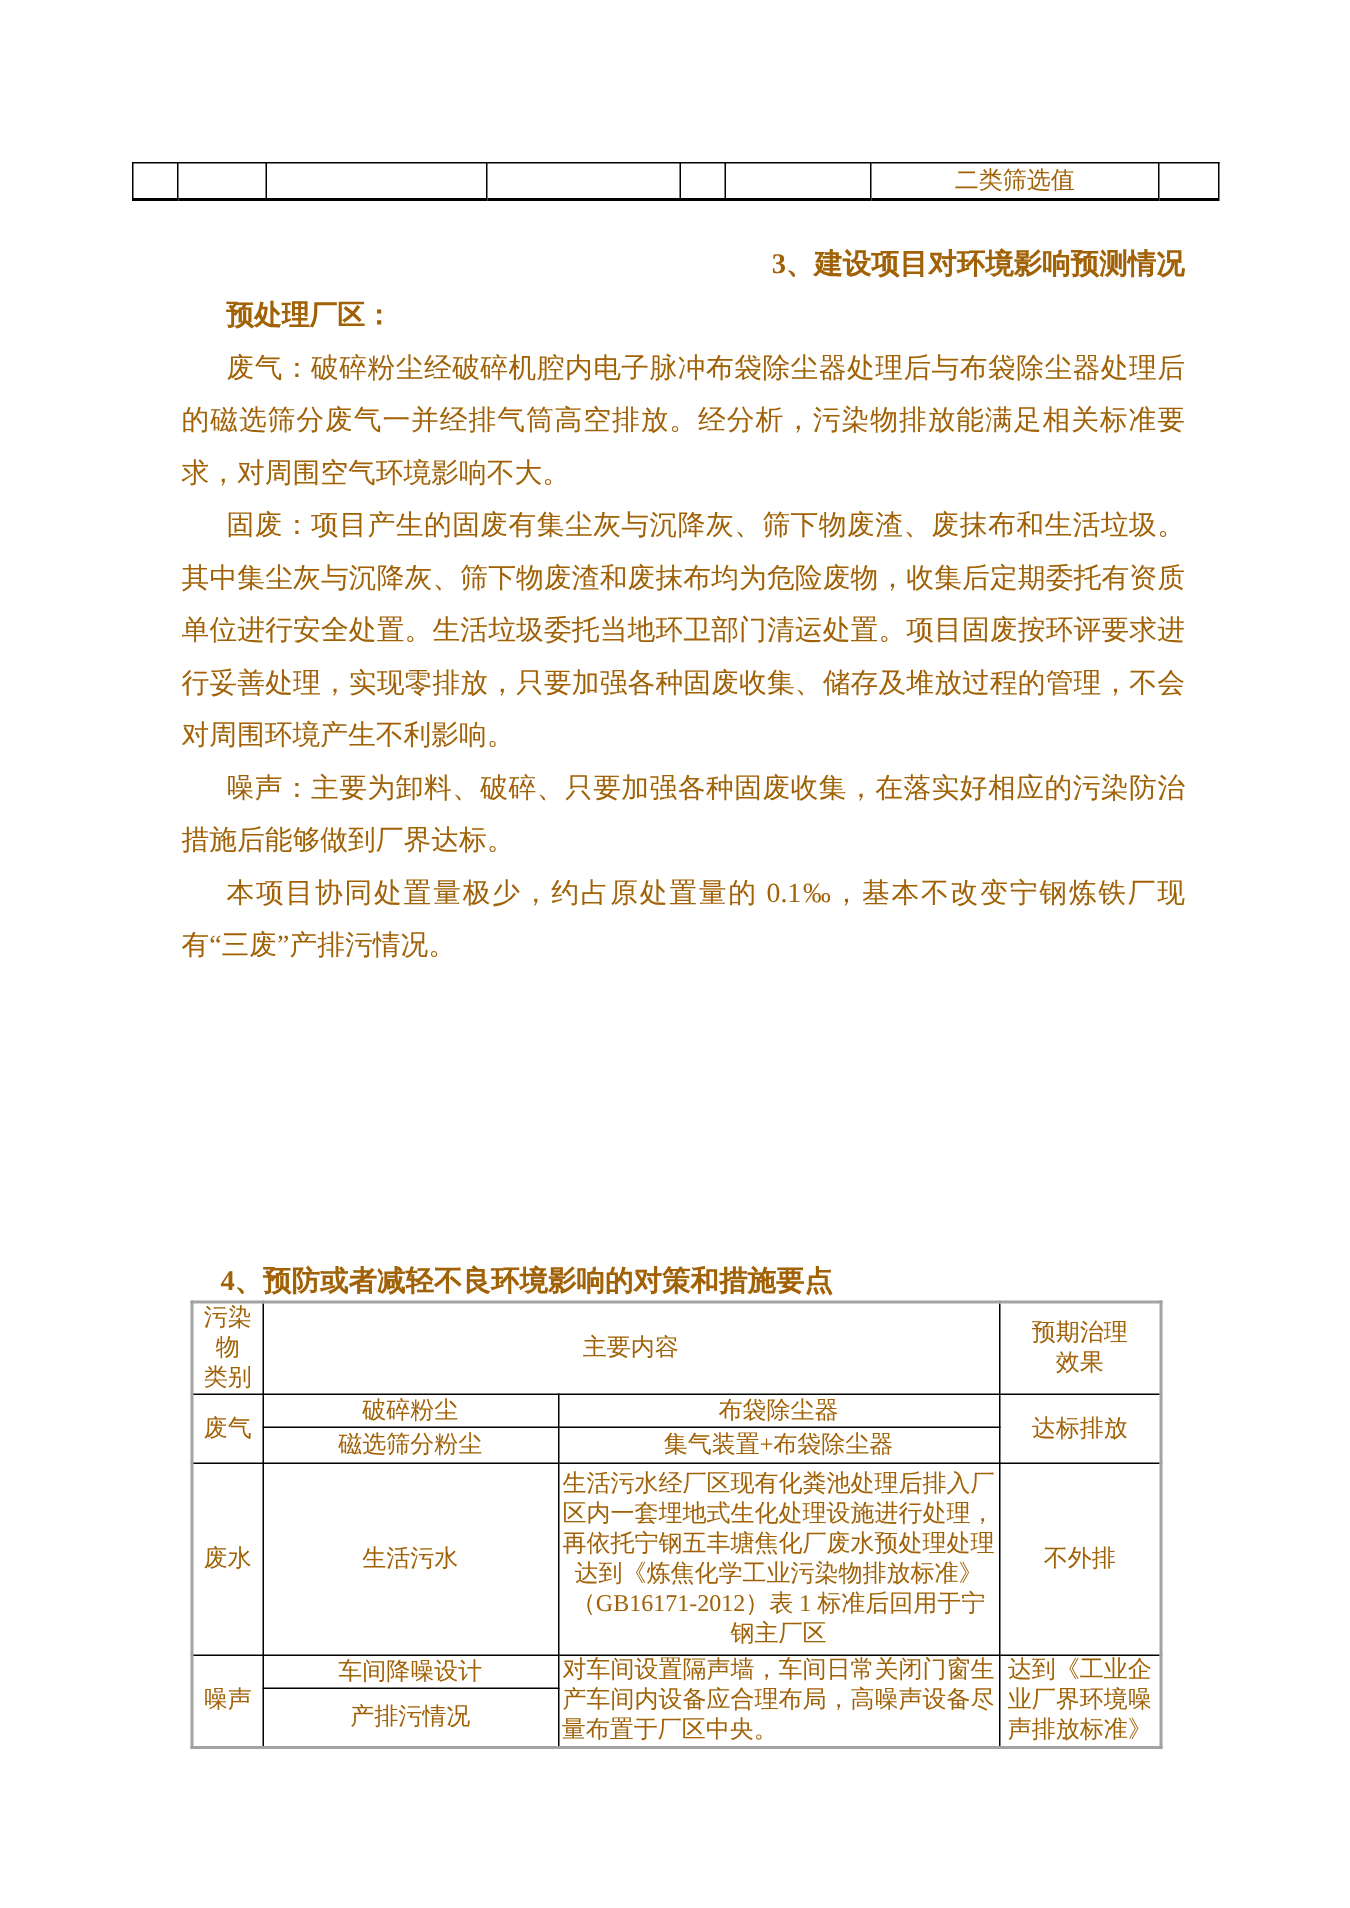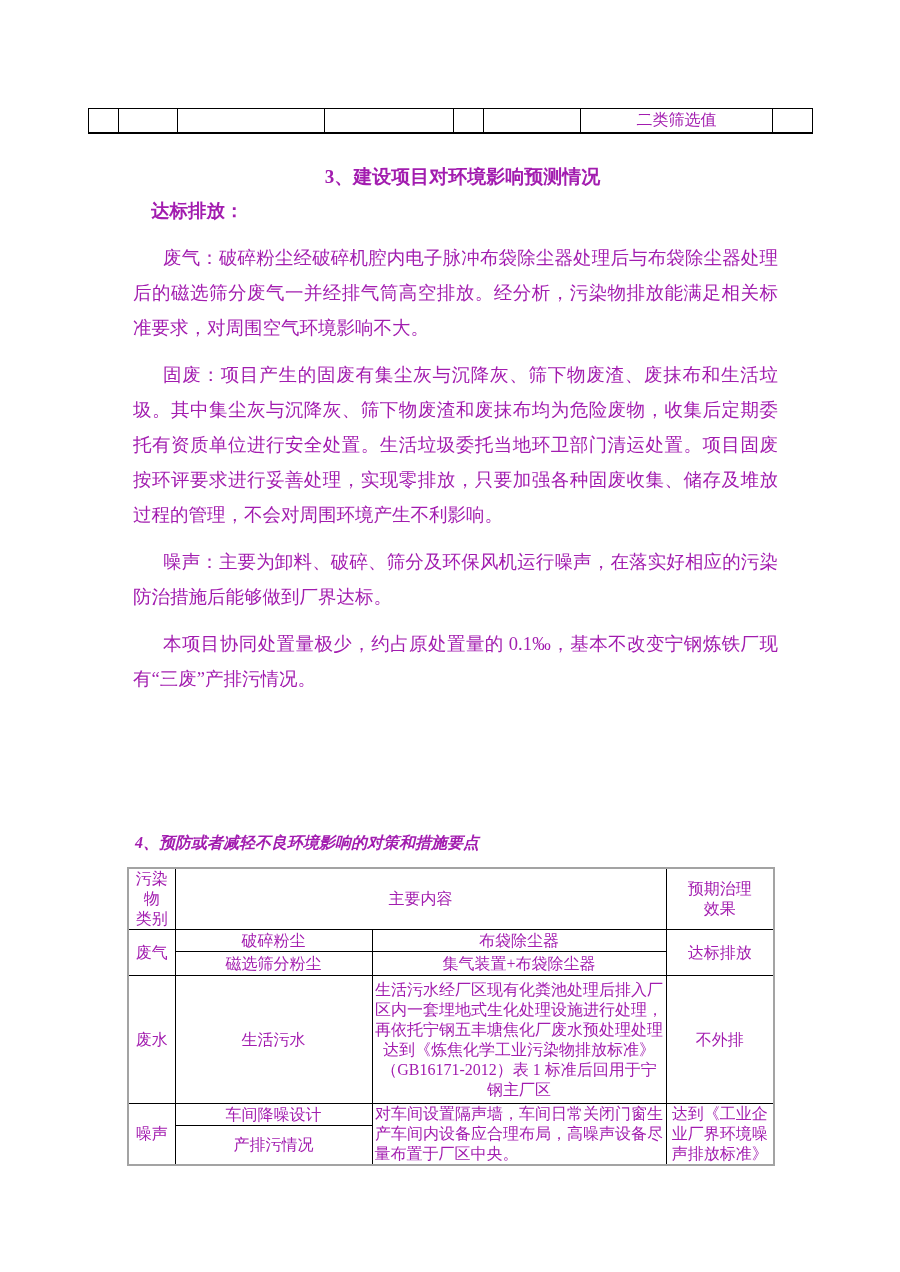--- a/index.html
+++ b/index.html
@@ -2,21 +2,21 @@
 <html><head>
 <meta charset="utf-8">
 <style>
   html, body { margin:0; padding:0; background:#e8e8e8; }
   .page {
     position:relative;
     width:900px; height:1272px;
     margin:0 auto;
     background:#ffffff;
     font-family:"Liberation Serif","DejaVu Serif",serif;
-    color:#a21caf;
+    color:#a16207;
     overflow:hidden;
   }
 
   
   .frag-table {
     position:absolute; left:88px; top:108px;
     width:724px;
     border-collapse:collapse; table-layout:fixed;
   }
   .frag-table td {
@@ -37,41 +37,40 @@
     width:669px;
     font-size:18.5px;
     line-height:35px;
     text-align:justify;
   }
   .sec-heading {
     margin:0;
     font-weight:bold;
     font-size:19px;
     text-indent:14px;
-    text-align:center;
+    text-align:right;
     white-space:nowrap;
   }
   .sub-heading {
     margin:0;
     font-weight:bold;
     text-indent:30px;
     text-align:left;
   }
-  .content p.body-para { margin:12px; text-indent:30px; }
+  .content p.body-para { margin:0; text-indent:30px; }
 
   .sec4-heading {
     position:absolute; left:121px; top:825px;
     width:700px;
-    margin:0;
+    margin:12px;
     font-weight:bold;
-    font-size:16px;
+    font-size:19px;
     line-height:35px;
     text-indent:14px;
     white-space:nowrap;
-    font-style:italic;
   }
 
   
   .measures {
     position:absolute; left:127px; top:867px;
     width:646px;
     border-collapse:collapse; table-layout:fixed;
     font-size:16px;
     border:2px solid #a3a3a3;
   }
@@ -118,24 +117,24 @@
       <td></td>
       <td></td>
       <td>二类筛选值</td>
       <td></td>
     </tr>
   </tbody>
     </table>
 
   <div class="content">
     <p class="sec-heading">3、建设项目对环境影响预测情况</p>
-    <p class="sub-heading">达标排放：</p>
+    <p class="sub-heading">预处理厂区：</p>
     <p class="body-para">废气：破碎粉尘经破碎机腔内电子脉冲布袋除尘器处理后与布袋除尘器处理后的磁选筛分废气一并经排气筒高空排放。经分析，污染物排放能满足相关标准要求，对周围空气环境影响不大。</p>
     <p class="body-para">固废：项目产生的固废有集尘灰与沉降灰、筛下物废渣、废抹布和生活垃圾。其中集尘灰与沉降灰、筛下物废渣和废抹布均为危险废物，收集后定期委托有资质单位进行安全处置。生活垃圾委托当地环卫部门清运处置。项目固废按环评要求进行妥善处理，实现零排放，只要加强各种固废收集、储存及堆放过程的管理，不会对周围环境产生不利影响。</p>
-    <p class="body-para">噪声：主要为卸料、破碎、筛分及环保风机运行噪声，在落实好相应的污染防治措施后能够做到厂界达标。</p>
+    <p class="body-para">噪声：主要为卸料、破碎、只要加强各种固废收集，在落实好相应的污染防治措施后能够做到厂界达标。</p>
     <p class="body-para">本项目协同处置量极少，约占原处置量的 0.1‰，基本不改变宁钢炼铁厂现有“三废”产排污情况。</p>
   </div>
 
   <p class="sec4-heading">4、预防或者减轻不良环境影响的对策和措施要点</p>
 
   <table class="measures">
     <colgroup>
       <col style="width:47px">
         <col style="width:197px">
         <col style="width:294px">

